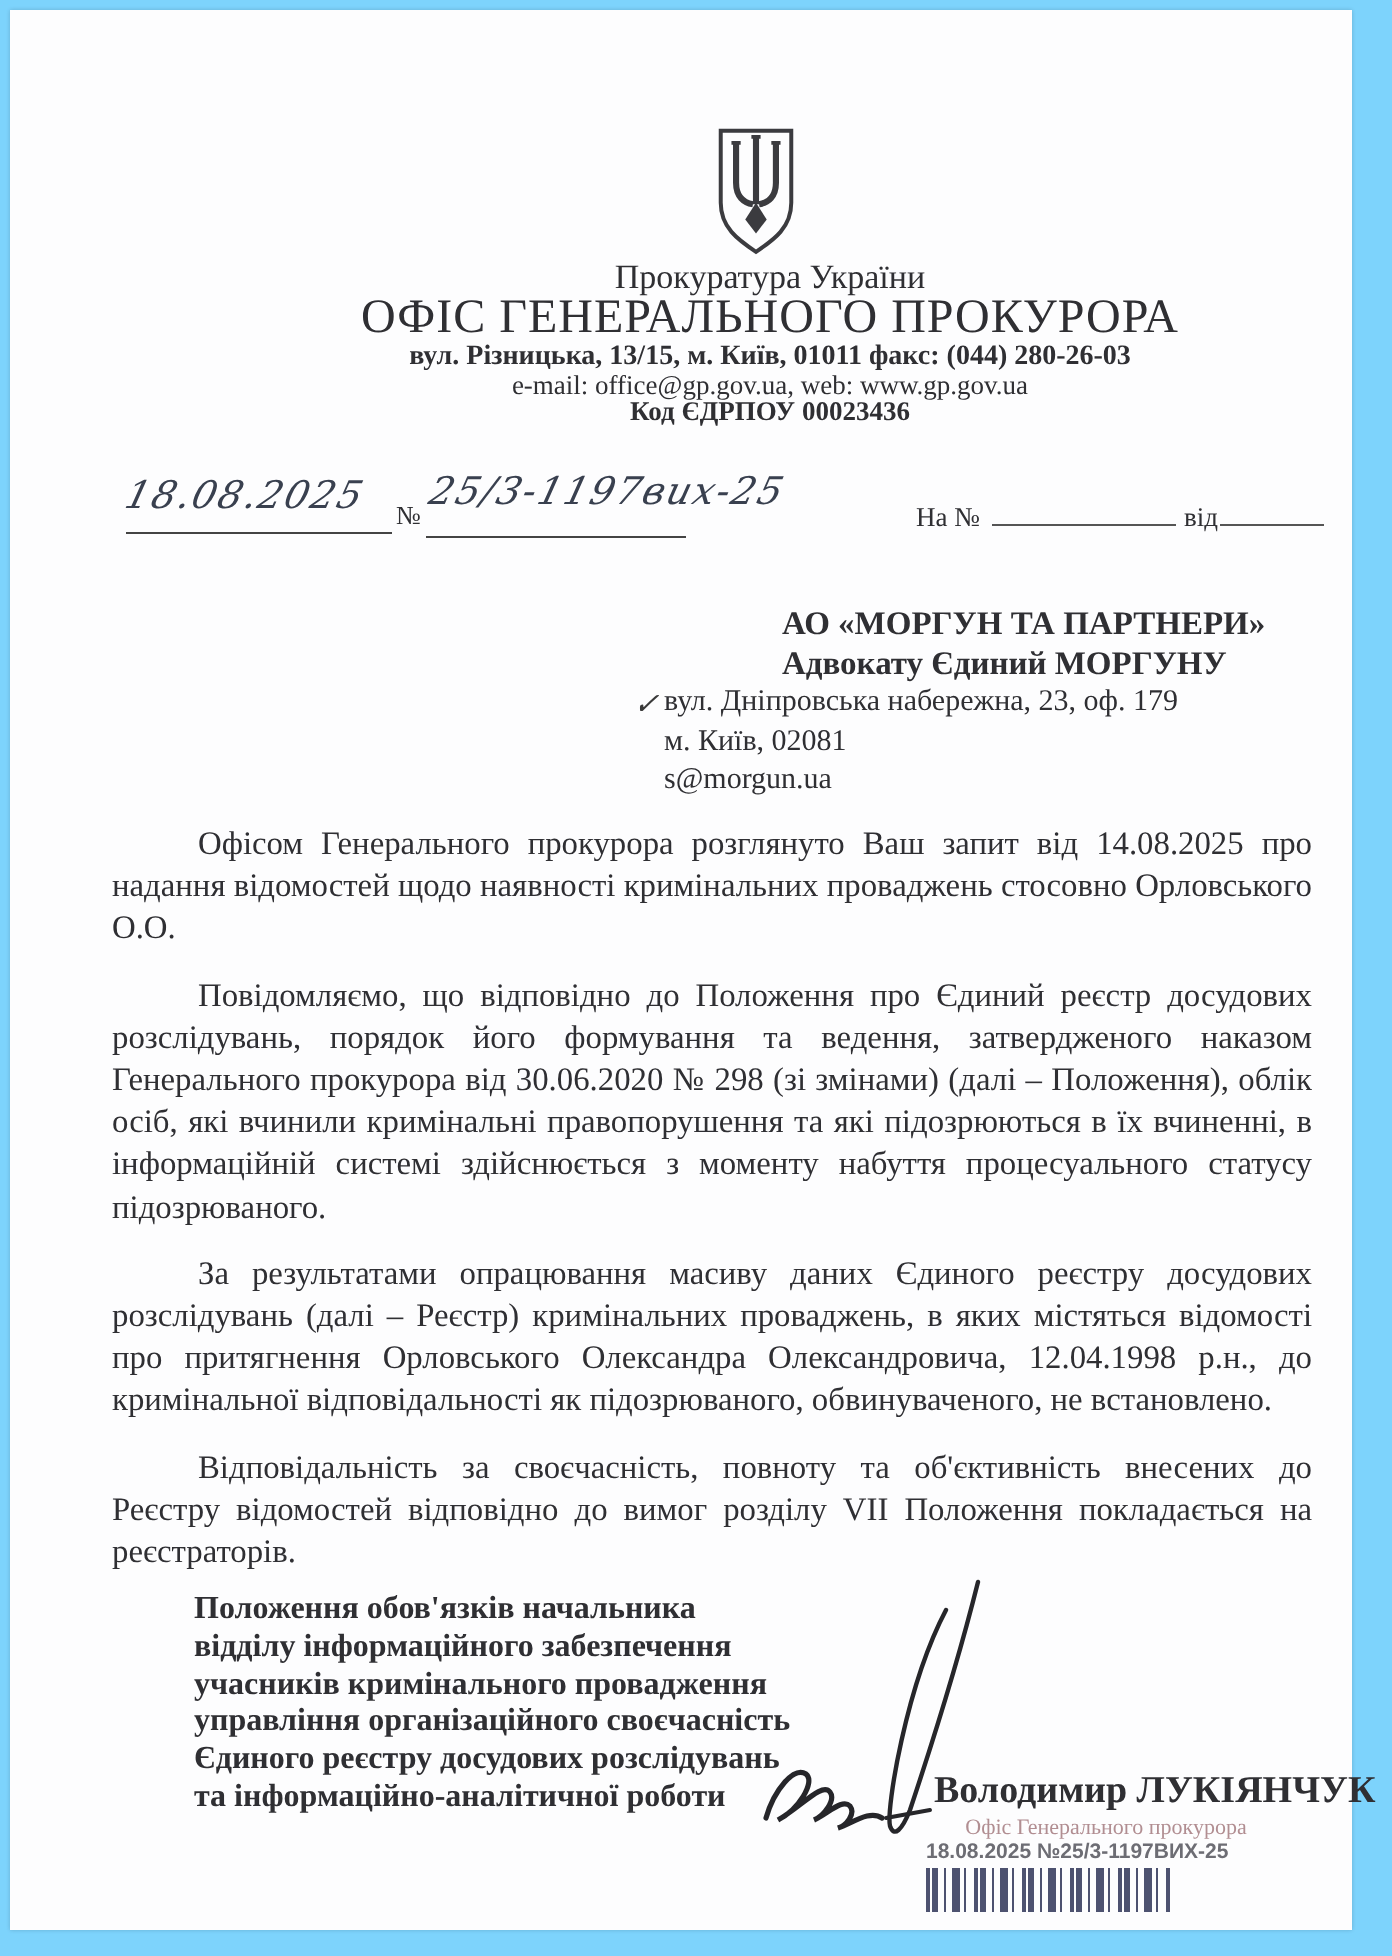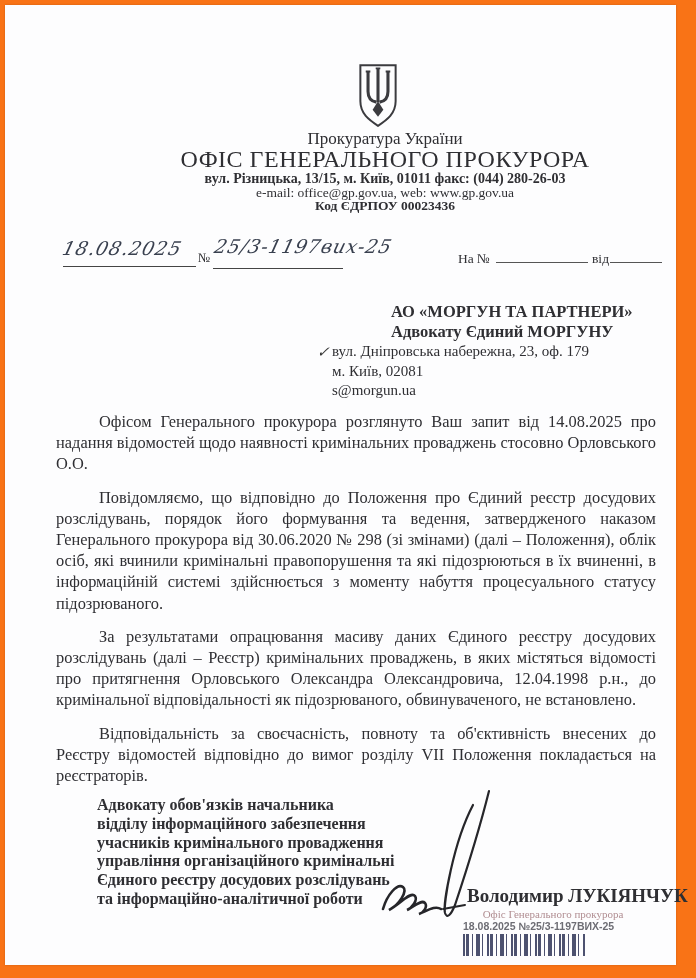--- a/index.html
+++ b/index.html
@@ -1,18 +1,18 @@
 <!DOCTYPE html>
 <html lang="uk"><head>
 <meta charset="utf-8">
 <style>
   html,body{margin:0;padding:0;}
   .canvas{
     position:relative;width:696px;height:978px;
-    background:#f97316;overflow:hidden;
+    background:#7dd3fc;overflow:hidden;
     font-family:"Liberation Serif",serif;color:#2f2f33;
   }
   .page{
     position:absolute;left:5px;top:5px;width:671px;height:960px;
     background:#fdfdfe;box-shadow:0 0 2px rgba(0,0,0,.18);
   }
   
   .emblem{position:absolute;left:350px;top:57px;width:46px;height:68px;}
   .lh{position:absolute;left:100px;width:560px;text-align:center;}
   .lh-small{top:124px;font-size:17px;}
@@ -105,24 +105,24 @@
     <div class="tick">✓</div>
 
     <div class="body">
       <p>Офісом Генерального прокурора розглянуто Ваш запит від 14.08.2025 про надання відомостей щодо наявності кримінальних проваджень стосовно Орловського О.О.</p>
       <p>Повідомляємо, що відповідно до Положення про Єдиний реєстр досудових розслідувань, порядок його формування та ведення, затвердженого наказом Генерального прокурора від 30.06.2020 № 298 (зі змінами) (далі – Положення), облік осіб, які вчинили кримінальні правопорушення та які підозрюються в їх вчиненні, в інформаційній системі здійснюється з моменту набуття процесуального статусу підозрюваного.</p>
       <p>За результатами опрацювання масиву даних Єдиного реєстру досудових розслідувань (далі – Реєстр) кримінальних проваджень, в яких містяться відомості про притягнення Орловського Олександра Олександровича, 12.04.1998 р.н., до кримінальної відповідальності як підозрюваного, обвинуваченого, не встановлено.</p>
       <p>Відповідальність за своєчасність, повноту та об'єктивність внесених до Реєстру відомостей відповідно до вимог розділу VII Положення покладається на реєстраторів.</p>
     </div>
 
     <div class="title-block">
-      <div>Адвокату обов'язків начальника</div>
+      <div>Положення обов'язків начальника</div>
       <div>відділу інформаційного забезпечення</div>
       <div>учасників кримінального провадження</div>
-      <div>управління організаційного кримінальні</div>
+      <div>управління організаційного своєчасність</div>
       <div>Єдиного реєстру досудових розслідувань</div>
       <div>та інформаційно-аналітичної роботи</div>
     </div>
 
     <svg class="sig-svg" viewBox="0 0 118 150">
       <g fill="none" stroke="#26262a" stroke-linecap="round">
         <path d="M112,8 C104,40 92,80 78,122 C74,132 70,136 68,130 C66,122 76,60 96,22" stroke-width="2.2"></path>
         <path d="M6,126 C10,112 20,100 26,104 C31,108 22,122 12,127 C24,120 34,108 38,113 C41,117 35,125 30,127 C37,124 44,116 48,120 C51,124 46,130 42,131 C50,128 58,122 64,126" stroke-width="2.6"></path>
         <path d="M66,126 L88,122" stroke-width="2"></path>
       </g>

